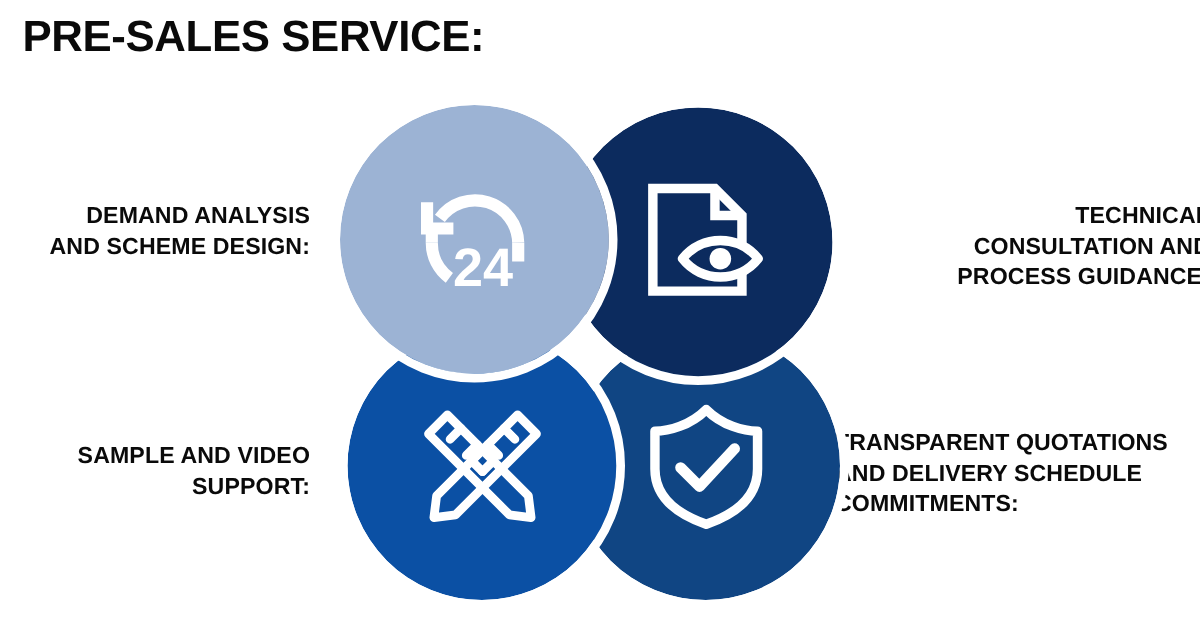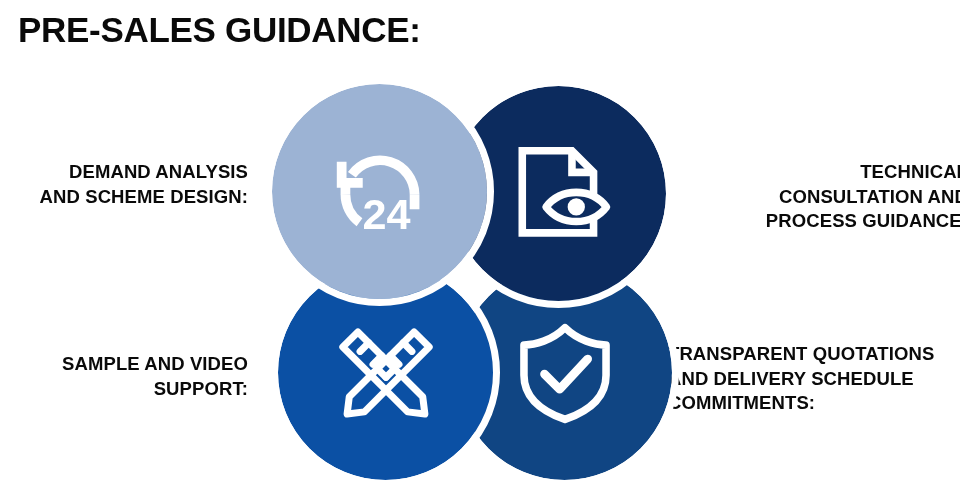--- a/index.html
+++ b/index.html
@@ -92,21 +92,21 @@
   .label-right { text-align: left;  }
 
   .lbl-demand    { right: 712px; top: 160px; width: 300px; }
   .lbl-sample    { right: 712px; top: 352px; width: 300px; }
   .lbl-technical { left: 728px;  top: 160px; width: 240px; text-align: right; }
   .lbl-transparent { left: 668px; top: 342px; width: 300px; }
 </style>
 </head>
 <body>
 
-<div class="page-title">PRE-SALES GUIDANCE:</div>
+<div class="page-title">PRE-SALES SERVICE:</div>
 
 <div class="label label-left lbl-demand">DEMAND ANALYSIS
 AND SCHEME DESIGN:</div>
 
 <div class="label label-left lbl-sample">SAMPLE AND VIDEO
 SUPPORT:</div>
 
 <div class="label label-right lbl-technical">TECHNICAL
 CONSULTATION AND
 PROCESS GUIDANCE:</div>

